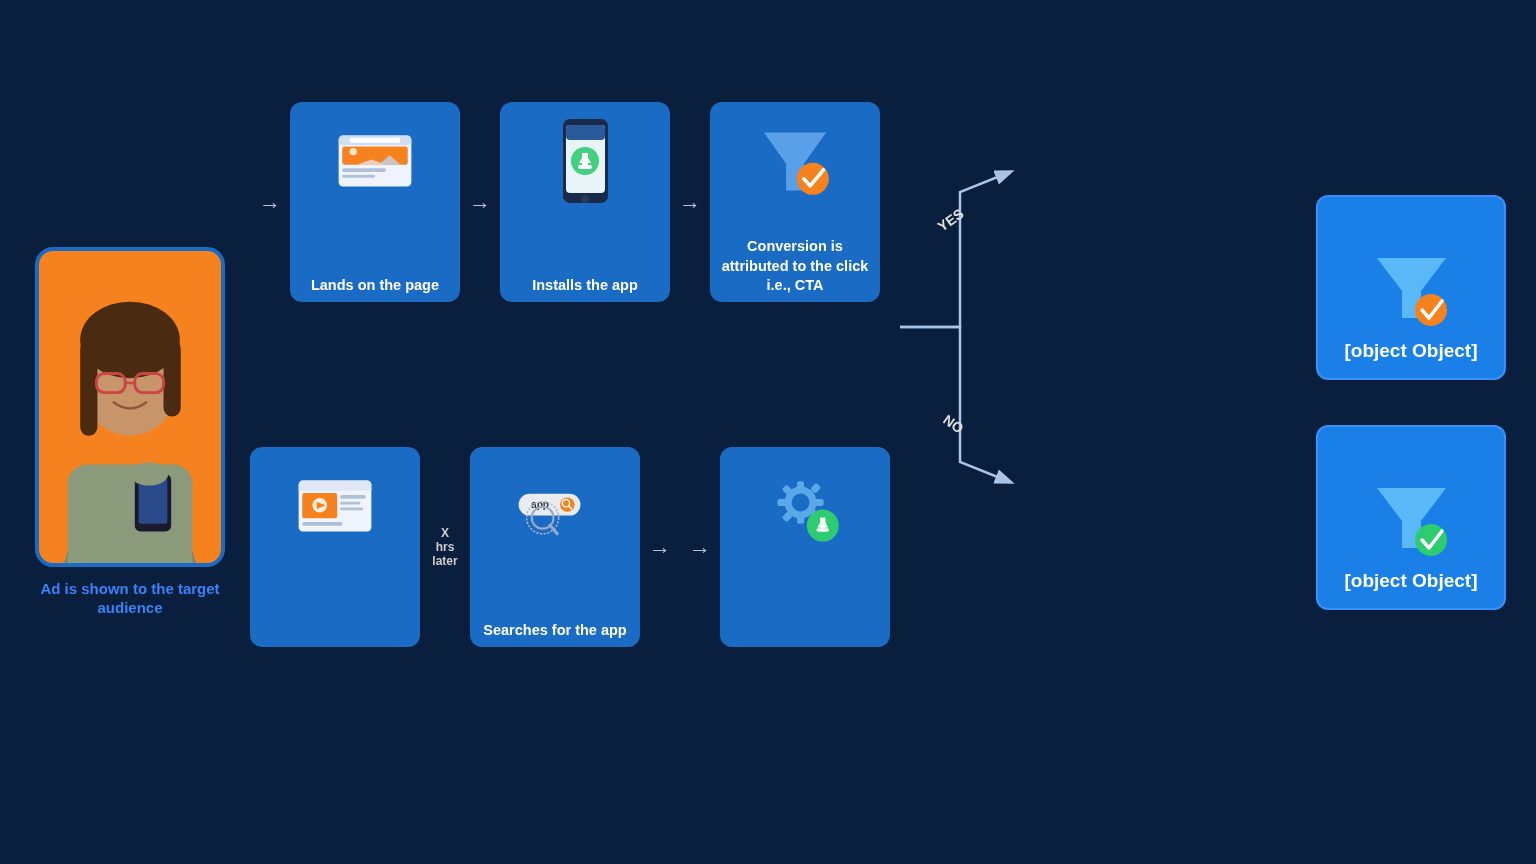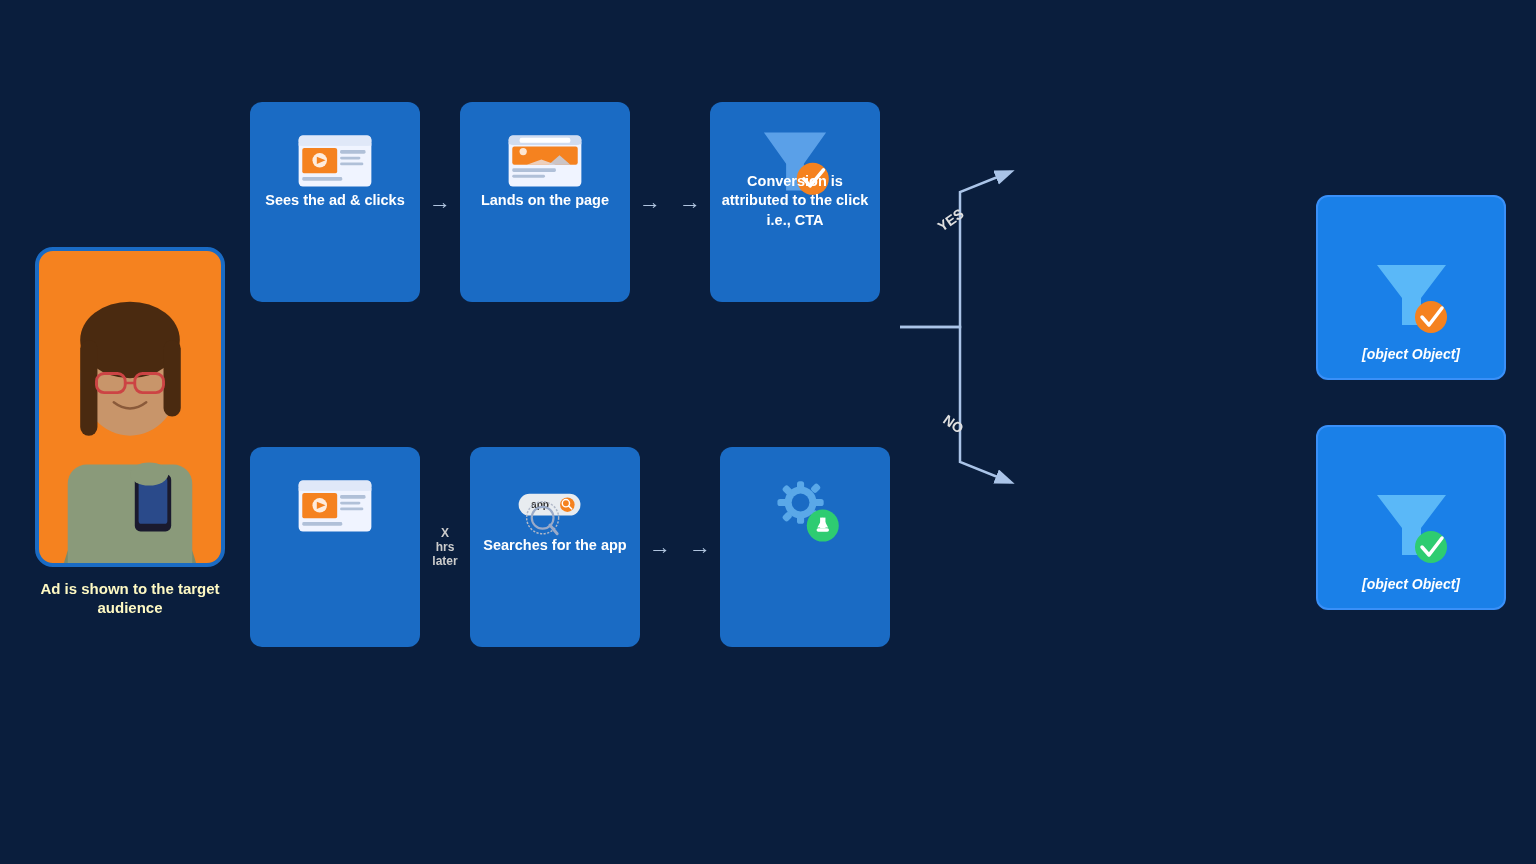--- a/index.html
+++ b/index.html
@@ -46,39 +46,39 @@
 
     
     .person-svg {
       width: 100%;
       height: 100%;
       position: absolute;
       top: 0; left: 0;
     }
 
     .person-label {
-      color: #fef9c3;
+      color: #3b82f6;
       font-size: 15px;
       font-weight: 700;
       text-align: center;
       line-height: 1.3;
     }
 
     
     .flow-box {
       width: 170px;
       min-width: 170px;
       height: 200px;
       background: #1a6bc4;
       border-radius: 12px;
       display: flex;
       flex-direction: column;
       align-items: center;
-      justify-content: center;
-      padding: 12px 10px 14px;
+      justify-content: flex-end;
+      padding: 12px 10px 6px;
       gap: 8px;
       position: relative;
     }
 
     .box-icon {
       width: 80px;
       height: 90px;
       display: flex;
       align-items: center;
       justify-content: center;
@@ -118,25 +118,24 @@
       align-items: center;
       width: 50px;
       min-width: 50px;
       color: #cccccc;
       font-size: 12px;
       text-align: center;
     }
 
     .result-label {
       color: #ffffff;
-      font-size: 14px;
+      font-size: 19px;
       font-weight: 700;
       text-align: right;
       line-height: 1.35;
-      font-style: italic;
     }
 
     
     .rows-container {
       flex: 1;
       display: flex;
       flex-direction: column;
       gap: 30px;
       position: relative;
     }
@@ -179,42 +178,20 @@
       </svg>
     </div>
     <div class="person-label">Ad is shown to the
 target audience</div>
   </div>
 
   <div class="rows-container">
 
     <div class="row-top">
 
-      <div class="flow-box">
-        <div class="box-icon">
-          <svg width="110" height="80" viewBox="0 0 110 80">
-
-            <rect x="5" y="5" width="100" height="70" rx="6" fill="#f0f4ff"></rect>
-            <rect x="5" y="5" width="100" height="14" rx="6" fill="#e0e8f8"></rect>
-            <rect x="5" y="15" width="100" height="4" fill="#e0e8f8"></rect>
-
-            <rect x="10" y="22" width="48" height="35" rx="3" fill="#f5821f"></rect>
-
-            <circle cx="34" cy="39" r="10" fill="rgba(255,255,255,0.85)"></circle>
-            <polygon points="30,34 30,44 42,39" fill="#f5821f"></polygon>
-
-            <rect x="62" y="25" width="35" height="5" rx="2" fill="#b0c0d8"></rect>
-            <rect x="62" y="34" width="28" height="4" rx="2" fill="#b0c0d8"></rect>
-            <rect x="62" y="42" width="32" height="4" rx="2" fill="#b0c0d8"></rect>
-            <rect x="10" y="62" width="55" height="5" rx="2" fill="#b0c0d8"></rect>
-          </svg>
-        </div>
-        <div class="box-label">Sees the ad
-&amp; clicks</div>
-      </div>
 
       <div class="arrow arrow-right">→</div>
 
       <div class="flow-box">
         <div class="box-icon">
           <svg width="110" height="80" viewBox="0 0 110 80">
 
             <rect x="5" y="5" width="100" height="70" rx="6" fill="#f0f4ff"></rect>
             <rect x="5" y="5" width="100" height="13" rx="6" fill="#d0dcf0"></rect>
             <rect x="5" y="14" width="100" height="3" fill="#d0dcf0"></rect>
@@ -231,20 +208,40 @@
             <rect x="10" y="50" width="60" height="5" rx="2" fill="#b0c0d8"></rect>
             <rect x="10" y="59" width="45" height="4" rx="2" fill="#b0c0d8"></rect>
           </svg>
         </div>
         <div class="box-label">Lands on
 the page</div>
       </div>
 
       <div class="arrow arrow-right">→</div>
 
+      <div class="flow-box">
+        <div class="box-icon">
+          <svg width="65" height="88" viewBox="0 0 65 88">
+
+            <rect x="10" y="2" width="45" height="84" rx="7" fill="#1a2a4a"></rect>
+            <rect x="13" y="8" width="39" height="68" rx="4" fill="#e8f4f8"></rect>
+
+            <rect x="13" y="8" width="39" height="15" rx="4" fill="#2a5a9a"></rect>
+
+            <circle cx="32" cy="44" r="14" fill="#2ecc71" opacity="0.9"></circle>
+            <polygon points="32,36 26,46 38,46" fill="white"></polygon>
+            <rect x="29" y="36" width="6" height="12" fill="white"></rect>
+            <rect x="25" y="48" width="14" height="4" rx="2" fill="white"></rect>
+
+            <circle cx="32" cy="82" r="4" fill="#2a3a5a"></circle>
+          </svg>
+        </div>
+        <div class="box-label">Installs
+the app</div>
+      </div>
 
       <div class="arrow arrow-right">→</div>
 
       <div class="flow-box">
         <div class="box-icon">
           <svg width="90" height="85" viewBox="0 0 90 85">
 
             <polygon points="10,10 80,10 55,45 55,75 35,75 35,45" fill="#5aa0e8"></polygon>
 
             <circle cx="65" cy="62" r="18" fill="#f5821f"></circle>

